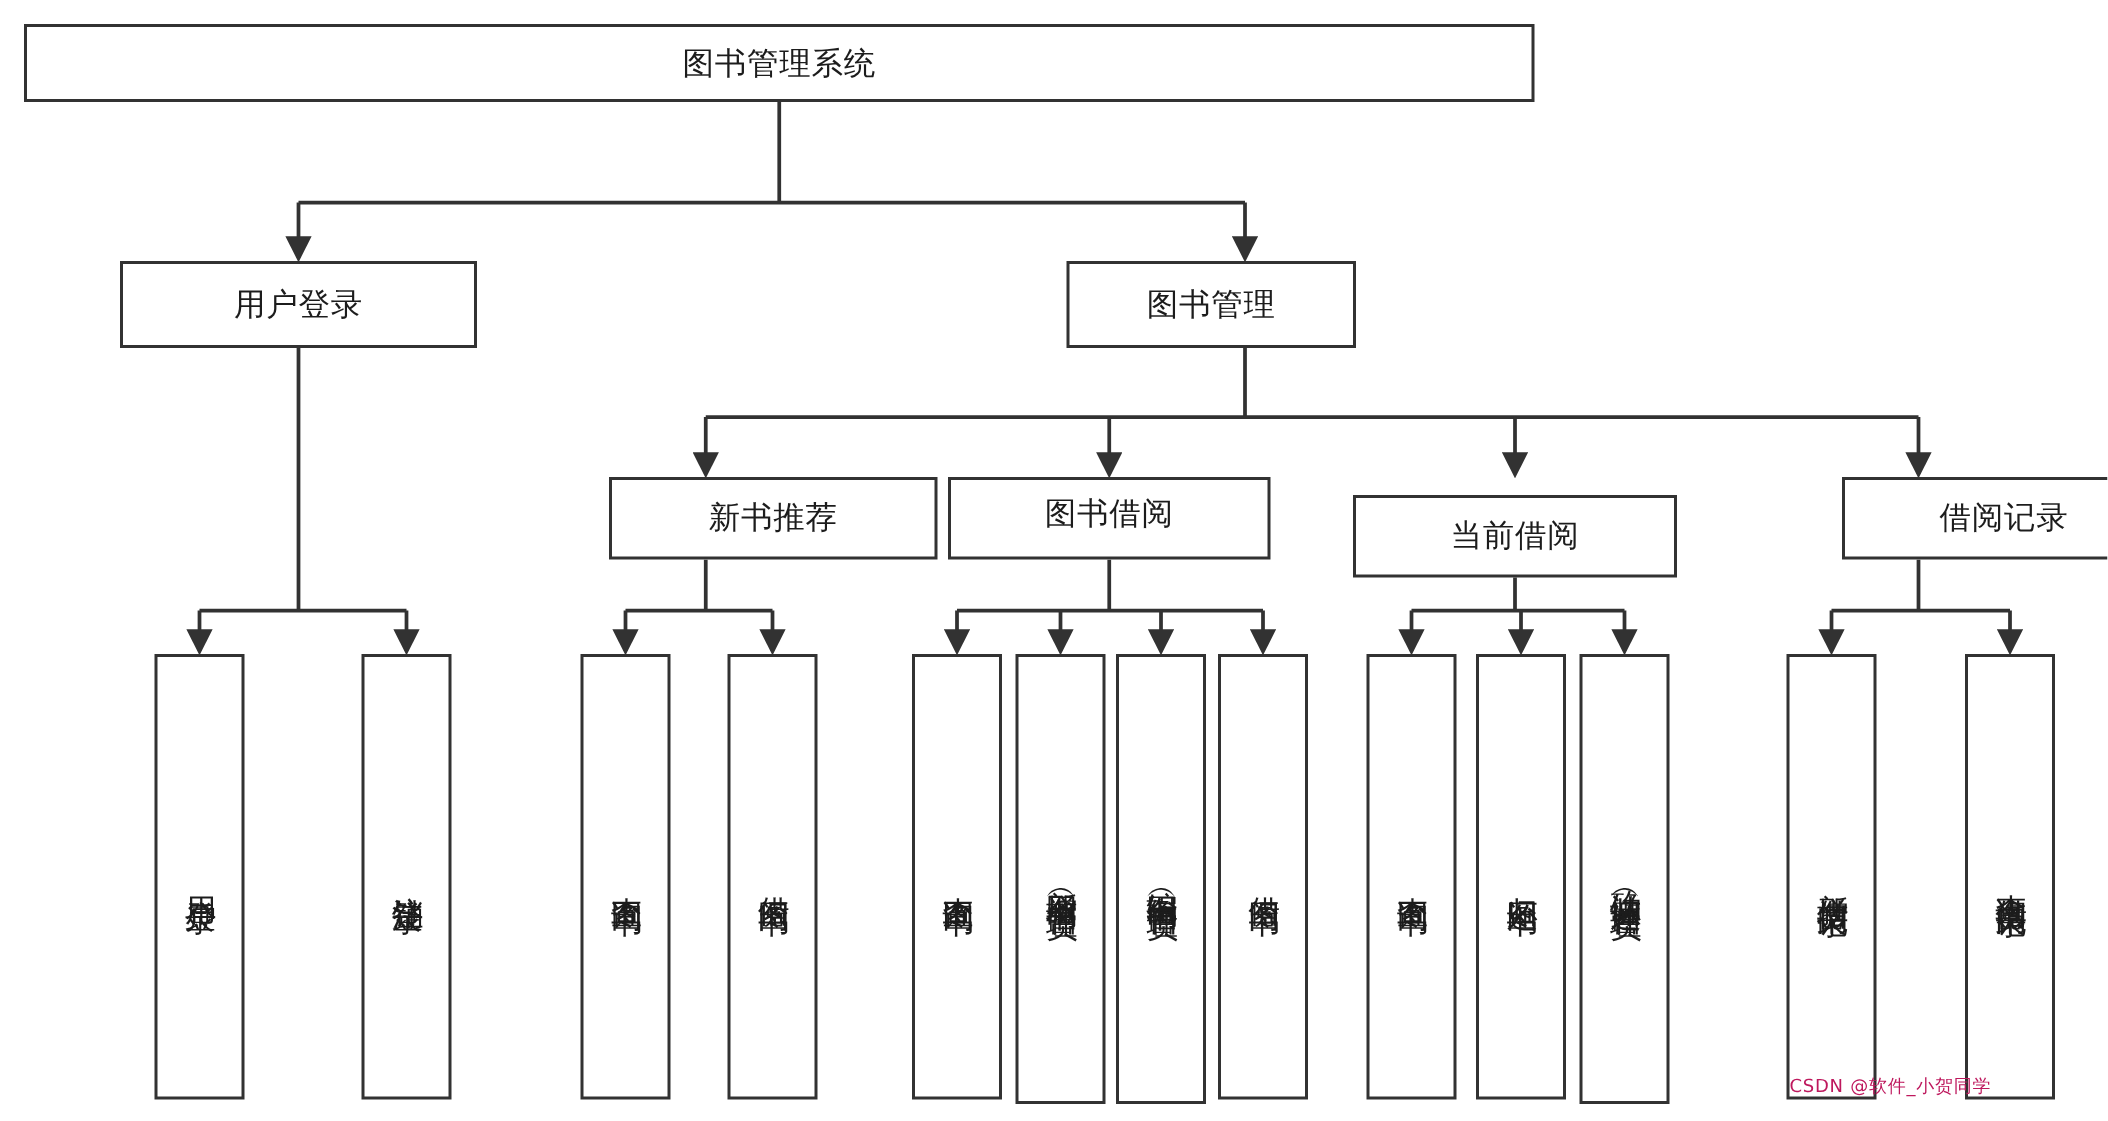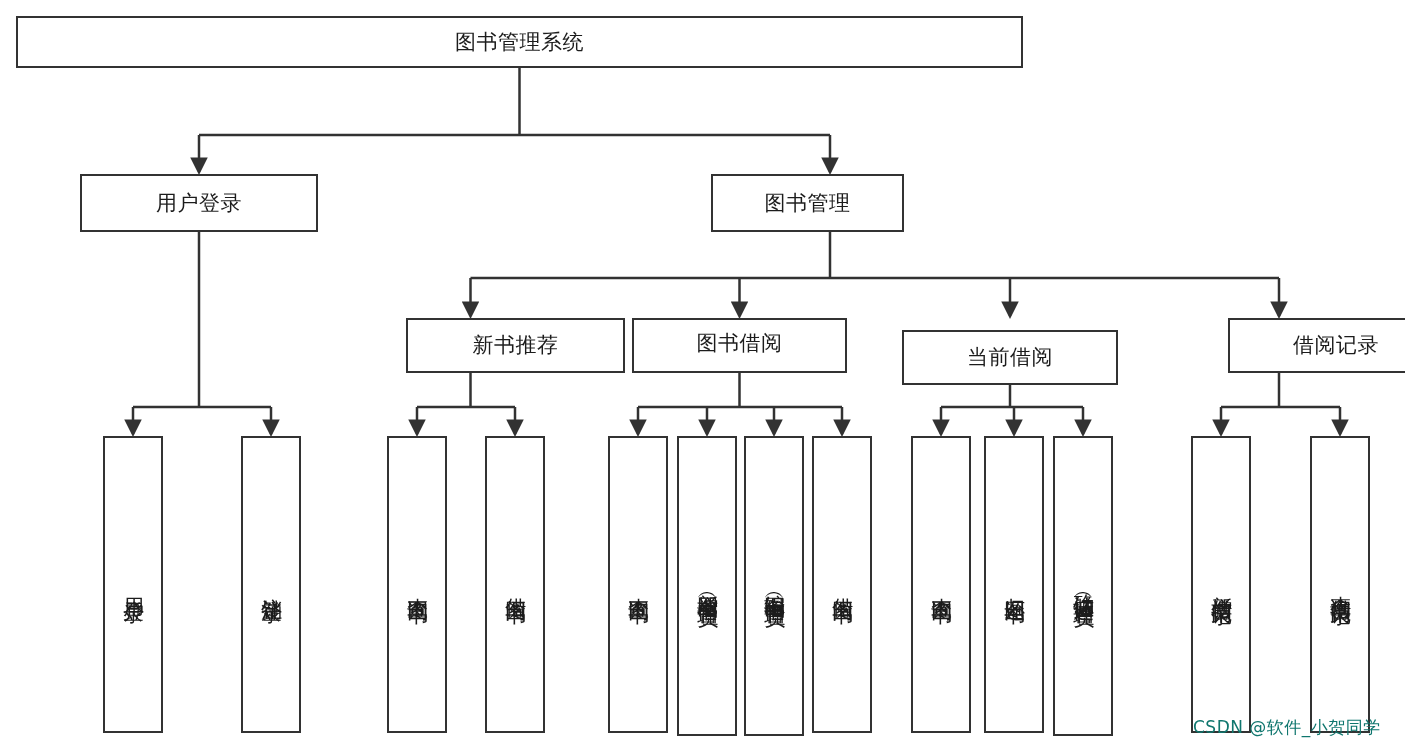--- a/index.html
+++ b/index.html
@@ -48,22 +48,22 @@
   .node.vertical .label {
     writing-mode: vertical-rl;
     text-orientation: upright;
     font-size: 21px;
     line-height: 1.32;
     letter-spacing: 2px;
     white-space: normal;
   }
   .watermark {
     position: absolute;
-    font-size: 17px;
-    color: #0f766e;
+    font-size: 12px;
+    color: #be185d;
     letter-spacing: 0.5px;
     white-space: nowrap;
     z-index: 5;
     user-select: none;
   }
 </style>
 </head>
 <body>
 
 <div id="canvas">

